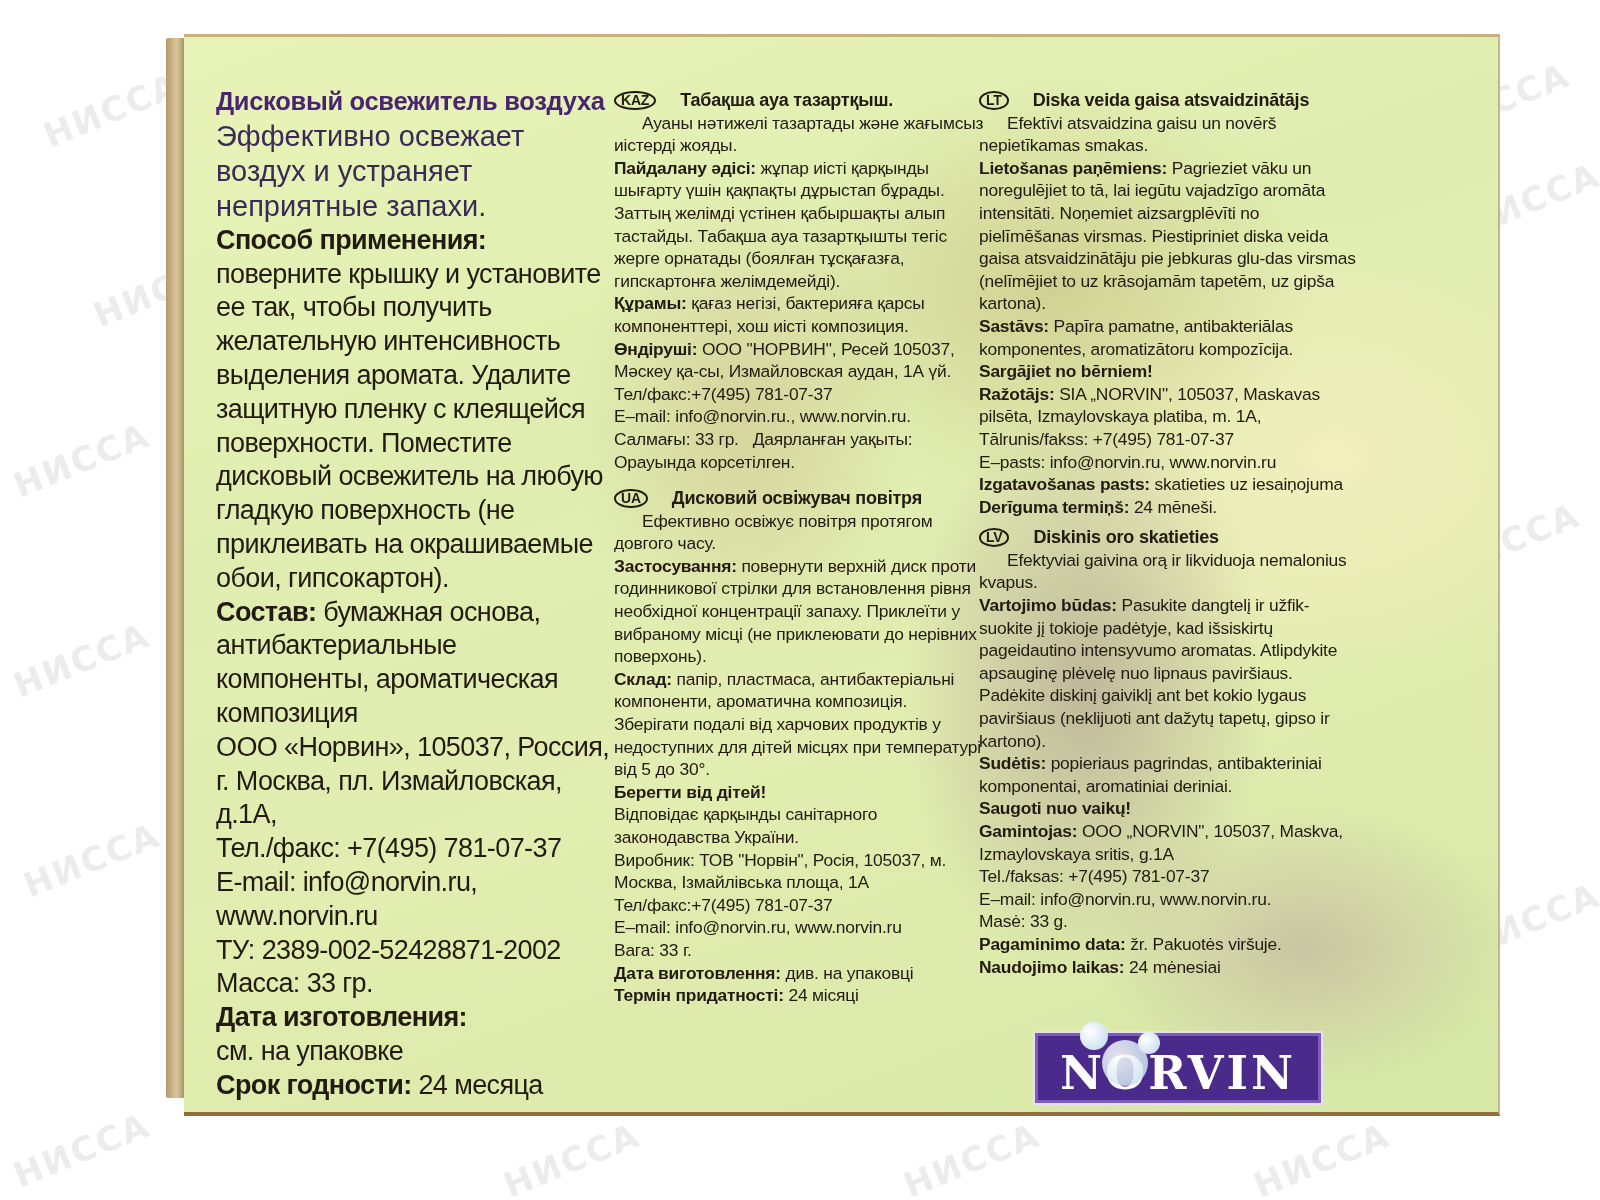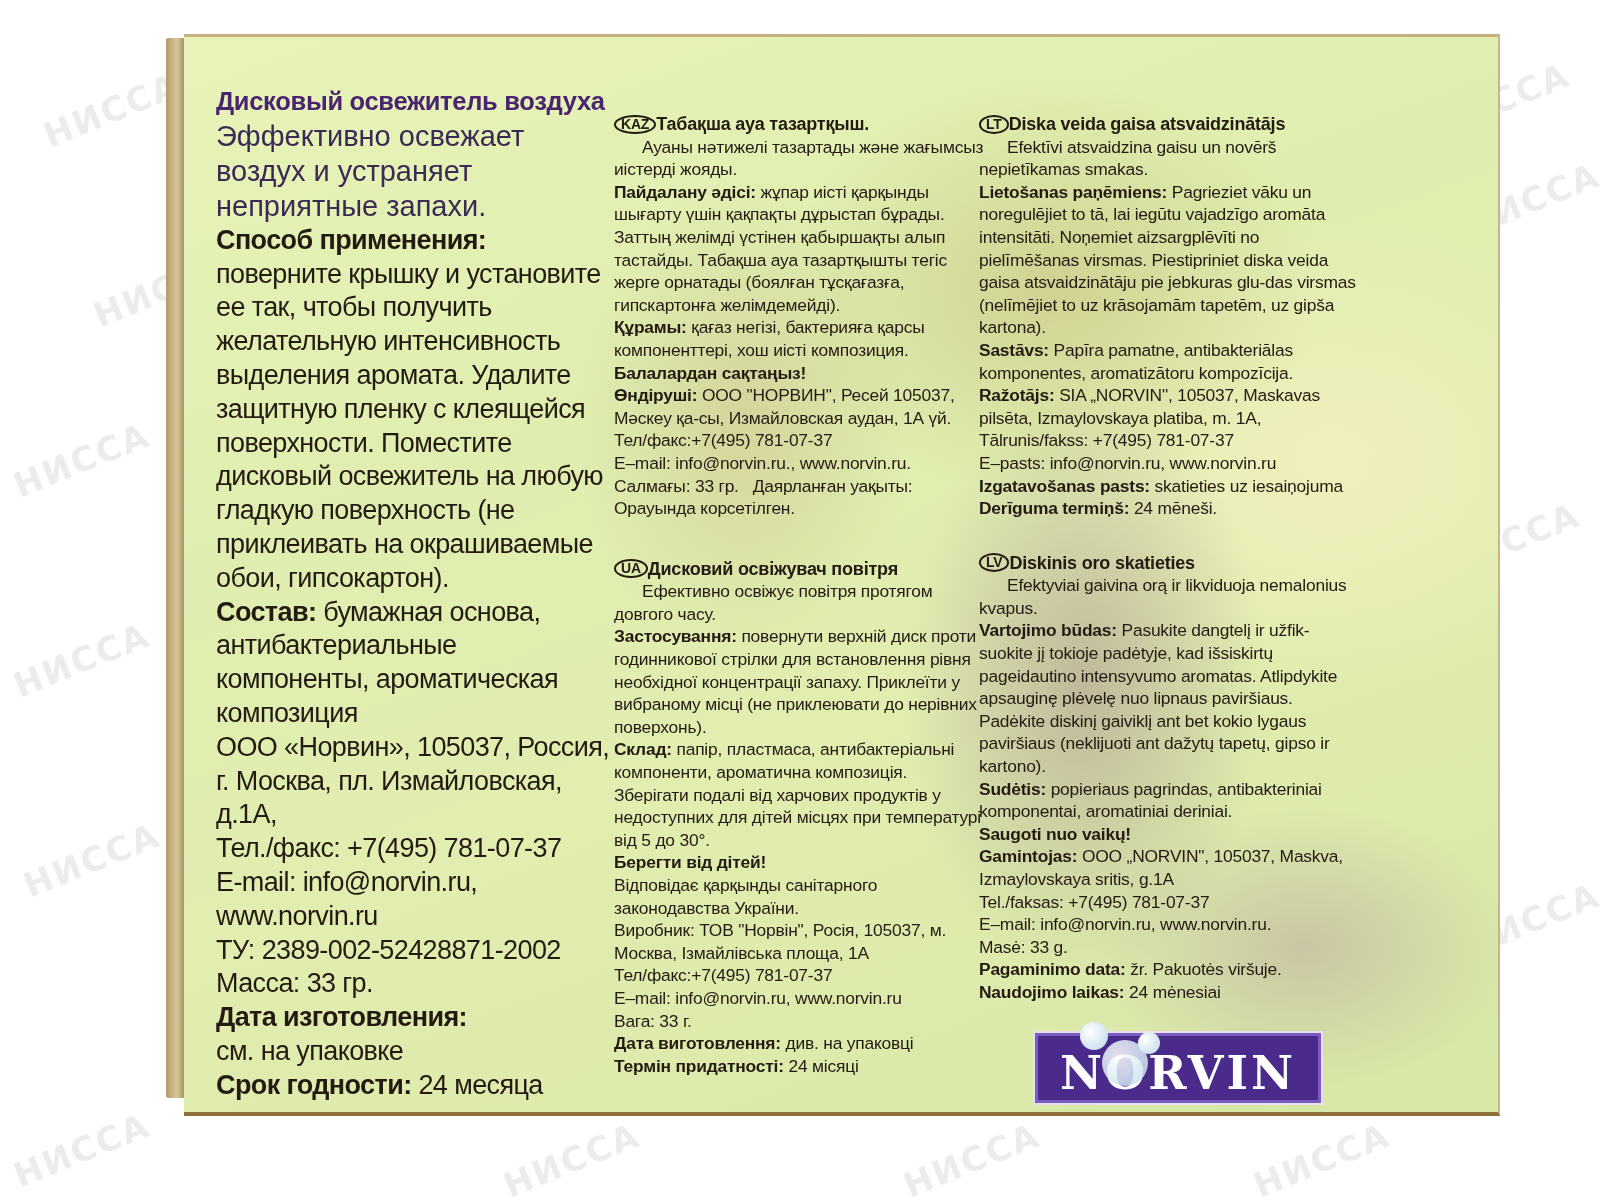--- a/index.html
+++ b/index.html
@@ -34,21 +34,21 @@
   .col { position: absolute; color: #231a12; }
   .col-ru { left: 32px; top: 48px; width: 400px; font-size: 27px; line-height: 33.8px;
     font-family: "Liberation Sans", sans-serif; letter-spacing: -0.6px; }
   .col-ru .title { color: #4a2470; font-weight: bold; font-size: 25.5px; letter-spacing: -0.3px; }
   .col-ru .lead { color: #3b2a55; font-size: 29px; line-height: 35px; letter-spacing: 0px; }
   .col-ru b { font-weight: bold; }
 
   .col-mid { left: 430px; top: 52px; width: 370px; font-size: 17.4px; line-height: 22.6px; letter-spacing: -0.2px; }
   .col-right { left: 795px; top: 52px; width: 380px; font-size: 17.4px; line-height: 22.6px; letter-spacing: -0.2px; }
   .col-mid b, .col-right b { font-weight: bold; }
-  .sec-head { font-weight: bold; font-size: 18px; display: flex; align-items: center; gap: 0; margin-top: 24px; }
+  .sec-head { font-weight: bold; font-size: 18px; display: flex; align-items: center; gap: 24px; }
   .lang-badge {
     display: inline-block; border: 2px solid #231a12; border-radius: 50%;
     font-size: 14px; font-weight: bold; padding: 0 5px; line-height: 15px; height: 19px;
   }
   .indent { text-indent: 28px; }
   .gap { height: 14px; }
 
   .logo {
     position: absolute; left: 808px; top: 996px; width: 286px; height: 70px;
     background: #4a2a8a; border-radius: 0; border: 3px solid #7c5cc0;
@@ -100,21 +100,20 @@
   </div>
 
   <div class="col col-mid">
     <div class="sec-head">
       <span class="lang-badge">KAZ</span>
       <span>Табақша ауа тазартқыш.</span>
     </div>
     <div class="indent">Ауаны нәтижелі тазартады және жағымсыз иістерді жояды.</div>
     <div><b>Пайдалану әдісі:</b><span> жұпар иісті қарқынды шығарту үшін қақпақты дұрыстап бұрады. Заттың желімді үстінен қабыршақты алып тастайды. Табақша ауа тазартқышты тегіс жерге орнатады (боялған тұсқағазға, гипскартонға желімдемейді).</span></div>
     <div><b>Құрамы:</b><span> қағаз негізі, бактерияға қарсы компоненттері, хош иісті композиция.</span></div>
-    <div><b>Балалардан сақтаңыз!</b></div>
     <div><b>Өндіруші:</b><span> ООО "НОРВИН", Ресей 105037, Мәскеу қа-сы, Измайловская аудан, 1А үй.</span></div>
     <div>Тел/факс:+7(495) 781-07-37</div>
     <div>E–mail: info@norvin.ru., www.norvin.ru.</div>
     <div><span>Салмағы: 33 гр.</span>&nbsp;&nbsp; <span>Даярланған уақыты:</span></div>
     <div>Орауында корсетілген.</div>
     <div class="gap"></div>
     <div class="sec-head">
       <span class="lang-badge">UA</span>
       <span>Дисковий освіжувач повітря</span>
     </div>
@@ -133,20 +132,21 @@
   </div>
 
   <div class="col col-right">
     <div class="sec-head">
       <span class="lang-badge">LT</span>
       <span>Diska veida gaisa atsvaidzinātājs</span>
     </div>
     <div class="indent">Efektīvi atsvaidzina gaisu un novērš nepietīkamas smakas.</div>
     <div><b>Lietošanas paņēmiens:</b><span> Pagrieziet vāku un noregulējiet to tā, lai iegūtu vajadzīgo aromāta intensitāti. Noņemiet aizsargplēvīti no pielīmēšanas virsmas. Piestipriniet diska veida gaisa atsvaidzinātāju pie jebkuras glu-das virsmas (nelīmējiet to uz krāsojamām tapetēm, uz gipša kartona).</span></div>
     <div><b>Sastāvs:</b><span> Papīra pamatne, antibakteriālas komponentes, aromatizātoru kompozīcija.</span></div>
+    <div><b>Sargājiet no bērniem!</b></div>
     <div><b>Ražotājs:</b><span> SIA „NORVIN", 105037, Maskavas pilsēta, Izmaylovskaya platiba, m. 1A,</span></div>
     <div>Tālrunis/fakss: +7(495) 781-07-37</div>
     <div>E–pasts: info@norvin.ru, www.norvin.ru</div>
     <div><b>Izgatavošanas pasts:</b><span> skatieties uz iesaiņojuma</span></div>
     <div><b>Derīguma termiņš:</b><span> 24 mēneši.</span></div>
     <div class="gap" style="height:8px"></div>
     <div class="sec-head">
       <span class="lang-badge">LV</span>
       <span>Diskinis oro skatieties</span>
     </div>

